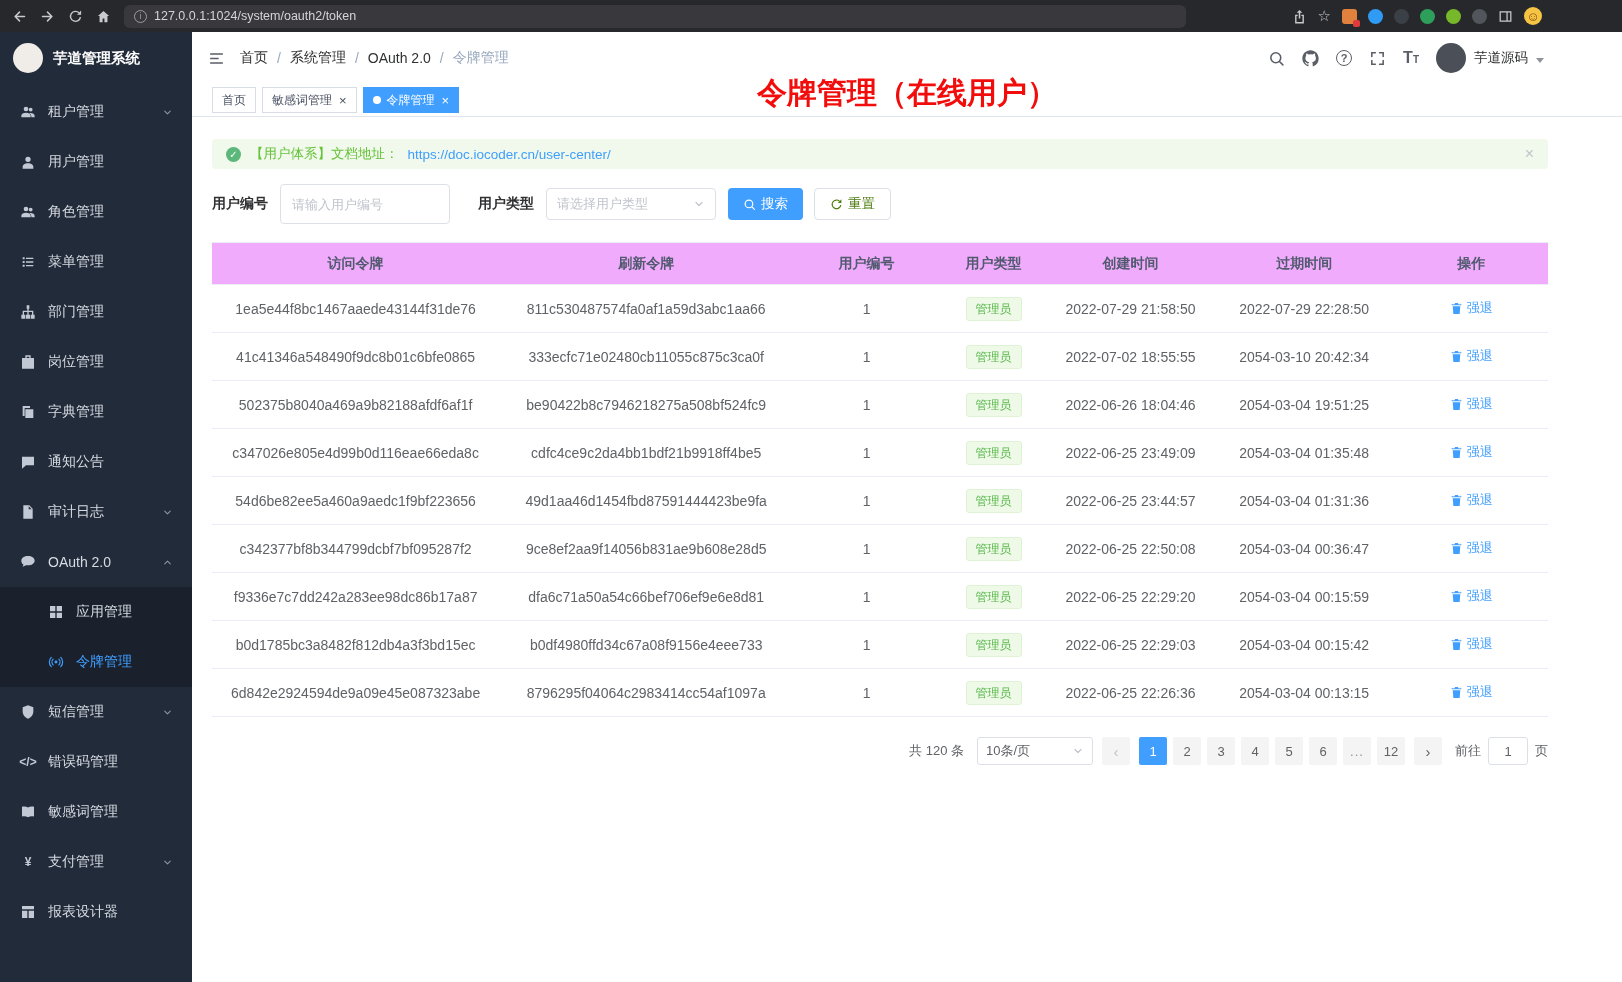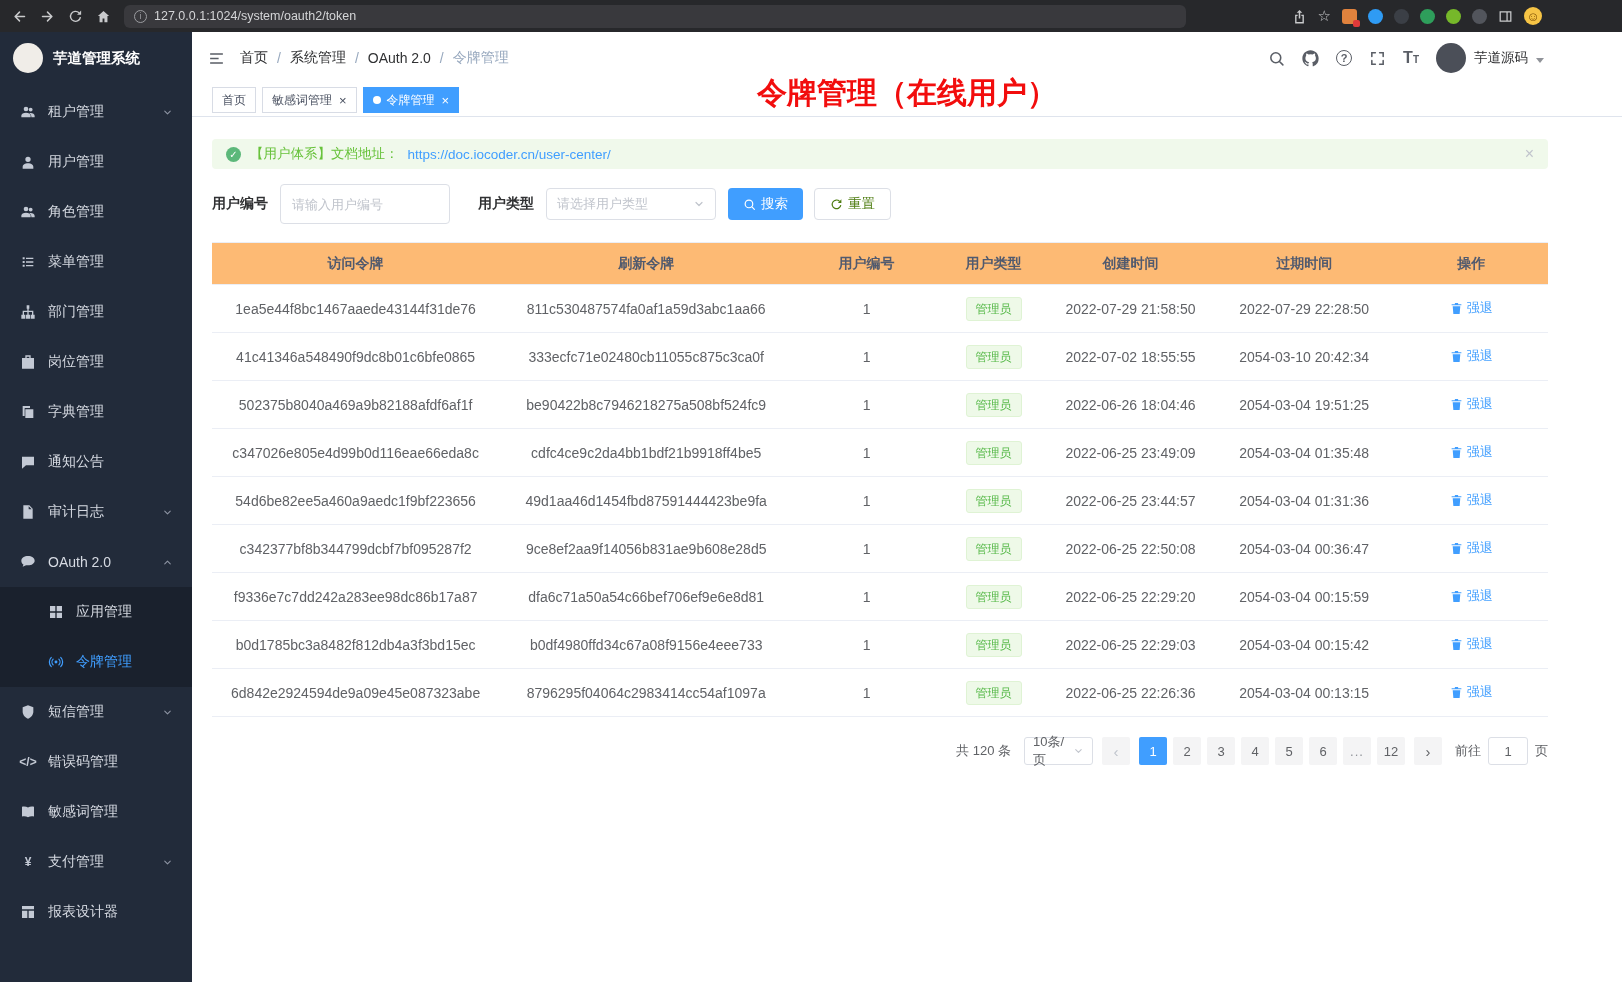--- a/index.html
+++ b/index.html
@@ -86,29 +86,29 @@
   .f-input{width:170px;height:40px;border:1px solid #dcdfe6;border-radius:4px;padding:0 11px;font-size:13px;color:#606266;outline:none;margin-right:28px;font-family:inherit}
   .f-input::placeholder{color:#c0c4cc}
   .f-select{width:170px;height:32px;border:1px solid #dcdfe6;border-radius:4px;display:flex;align-items:center;justify-content:space-between;padding:0 10px;color:#c0c4cc;font-size:13px;cursor:pointer;margin-right:12px}
   .sel-chev{width:12px;height:12px;color:#c0c4cc}
   .btn{height:32px;border-radius:4px;display:inline-flex;align-items:center;gap:5px;padding:0 15px;font-size:13.5px;cursor:pointer;border:none;font-family:inherit}
   .btn.primary{background:#409eff;color:#fff;margin-right:11px}
   .btn.plain{background:#fff;border:1px solid #dcdfe6;color:#4d7c0f}
   .btn svg{width:13px;height:13px;color:inherit}
 
   table{width:100%;border-collapse:collapse;table-layout:fixed}
-  th{height:42px;border-top:1px solid #ebeef5;border-bottom:1px solid #ebeef5;font-weight:700;color:#515a6e;font-size:14px;background:#fdba74}
+  th{height:42px;border-top:1px solid #ebeef5;border-bottom:1px solid #ebeef5;font-weight:700;color:#515a6e;font-size:14px;background:#f0abfc}
   td{height:48px;border-bottom:1px solid #ebeef5;text-align:center;color:#606266;font-size:14px;overflow:hidden;white-space:nowrap}
   .tag-ok{display:inline-block;background:#eef9e8;border:1px solid #dff3d4;color:#55b847;font-size:12px;line-height:1;padding:5px 9px;border-radius:3px}
   .act{color:#409eff;display:inline-flex;align-items:center;gap:4px;font-size:13px;cursor:pointer}
   .act svg{width:13px;height:13px;color:#409eff}
 
   .pagination{display:flex;align-items:center;justify-content:flex-end;gap:9px;margin-top:20px;font-size:13px;color:#606266}
   .pg-total{margin-right:4px}
-  .pg-size{width:69px;height:28px;border:1px solid #dcdfe6;border-radius:3px;display:flex;align-items:center;justify-content:space-between;padding:12px 8px;cursor:pointer;background:#fff}
+  .pg-size{width:116px;height:28px;border:1px solid #dcdfe6;border-radius:3px;display:flex;align-items:center;justify-content:space-between;padding:12px 8px;cursor:pointer;background:#fff}
   .pg-pages{display:flex;gap:6px}
   .pg-btn{min-width:28px;height:28px;background:#f4f4f5;border:none;border-radius:2px;color:#606266;font-size:13px;cursor:pointer;font-family:inherit}
   .pg-btn.active{background:#409eff;color:#fff}
   .pg-btn.dots{color:#909399;letter-spacing:1px}
   .pg-nav{min-width:28px;height:28px;background:#f4f4f5;border:none;border-radius:2px;font-size:15px;cursor:pointer;font-family:inherit;color:#606266}
   .pg-nav.prev{color:#bfc4cc}
   .pg-nav.prev::before{content:'‹'}
   .pg-nav.next::before{content:'›'}
   .pg-goto{display:flex;align-items:center;gap:7px;margin-left:4px}
   .goto-input{width:40px;height:28px;border:1px solid #dcdfe6;border-radius:3px;text-align:center;font-size:13px;color:#606266;outline:none;font-family:inherit}

